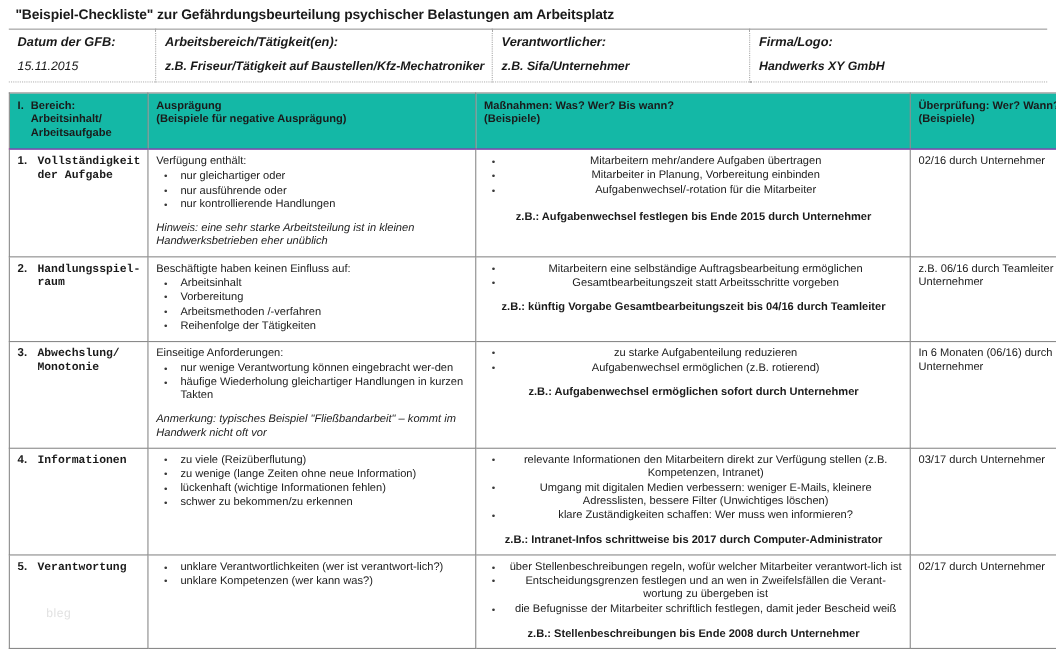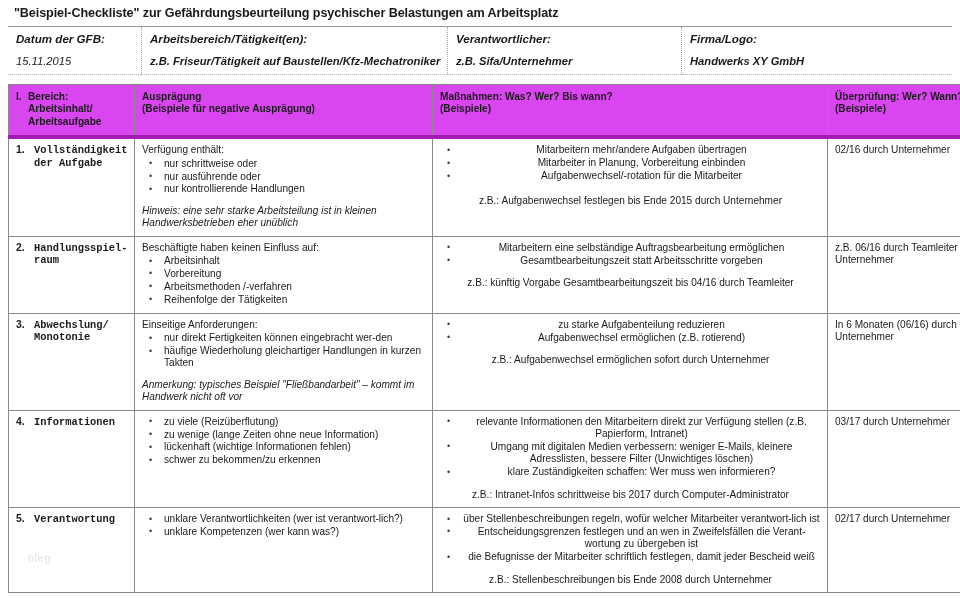--- a/index.html
+++ b/index.html
@@ -73,25 +73,25 @@
     border: 1px solid #6f6f6f;
   }
   .grid th, .grid td {
     border: 1px solid #8a8a8a;
     vertical-align: top;
     padding: 5px 6px 6px 7px;
     font-size: 10.1px;
     line-height: 12.4px;
   }
   .grid thead th {
-    background: #d946ef;
+    background: #14b8a6;
     font-weight: bold;
     text-align: left;
     padding: 6px 6px 7px 7px;
-    border-bottom: 4px solid #a21caf;
+    border-bottom: 1px solid #a21caf;
     margin-top: 40px;
   }
   .hdr-sub {
     display: block;
     font-weight: bold;
   }
   .hdr-num {
     display: inline-block;
     width: 12px;
   }
@@ -136,30 +136,30 @@
     top: -0.5px;
     font-size: 9px;
     color: #3a3a3a;
   }
 
   .note {
     font-style: italic;
     margin-top: 9px;
   }
   .emph {
-    font-weight: normal;
+    font-weight: bold;
     margin-top: 10px;
   }
   .emph.pad-lg { margin-top: 13px; }
 
   .plain { margin: 0; }
 
   .watermark {
     position: absolute;
-    left: 28px;
+    left: 42px;
     top: 552px;
     font-size: 11px;
     color: #e2e2e2;
     letter-spacing: 0.5px;
     user-select: none;
   }
 </style>
 </head>
 <body>
 
@@ -216,21 +216,21 @@
         <tr>
           <td class="c1">
             <div class="topic">
               <span class="topic-num">1.</span>
               <span class="topic-text">Vollständigkeit der Aufgabe</span>
             </div>
           </td>
           <td class="c2">
             <div class="lead">Verfügung enthält:</div>
             <ul class="bullets">
-              <li>nur schrittweise oder</li>
+              <li>nur gleichartiger oder</li>
               <li>nur ausführende oder</li>
               <li>nur kontrollierende Handlungen</li>
             </ul>
             <div class="note">Hinweis: eine sehr starke Arbeitsteilung ist in kleinen Handwerksbetrieben eher unüblich</div>
           </td>
           <td class="c3">
             <ul class="bullets">
               <li>Mitarbeitern mehr/andere Aufgaben übertragen</li>
               <li>Mitarbeiter in Planung, Vorbereitung einbinden</li>
               <li>Aufgabenwechsel/-rotation für die Mitarbeiter</li>
@@ -271,21 +271,21 @@
         <tr>
           <td class="c1">
             <div class="topic">
               <span class="topic-num">3.</span>
               <span class="topic-text">Abwechslung/ Monotonie</span>
             </div>
           </td>
           <td class="c2">
             <div class="lead">Einseitige Anforderungen:</div>
             <ul class="bullets">
-              <li>nur direkt Fertigkeiten können eingebracht wer-den</li>
+              <li>nur wenige Verantwortung können eingebracht wer-den</li>
               <li>häufige Wiederholung gleichartiger Handlungen in kurzen Takten</li>
             </ul>
             <div class="note">Anmerkung: typisches Beispiel "Fließbandarbeit" – kommt im Handwerk nicht oft vor</div>
           </td>
           <td class="c3">
             <ul class="bullets">
               <li>zu starke Aufgabenteilung reduzieren</li>
               <li>Aufgabenwechsel ermöglichen (z.B. rotierend)</li>
             </ul>
             <div class="emph">z.B.: Aufgabenwechsel ermöglichen sofort durch Unternehmer</div>
@@ -304,21 +304,21 @@
           <td class="c2">
             <ul class="bullets">
               <li>zu viele (Reizüberflutung)</li>
               <li>zu wenige (lange Zeiten ohne neue Information)</li>
               <li>lückenhaft (wichtige Informationen fehlen)</li>
               <li>schwer zu bekommen/zu erkennen</li>
             </ul>
           </td>
           <td class="c3">
             <ul class="bullets">
-              <li>relevante Informationen den Mitarbeitern direkt zur Verfügung stellen (z.B. Papierform, Intranet)</li>
+              <li>relevante Informationen den Mitarbeitern direkt zur Verfügung stellen (z.B. Kompetenzen, Intranet)</li>
               <li>Umgang mit digitalen Medien verbessern: weniger E-Mails, kleinere Adresslisten, bessere Filter (Unwichtiges löschen)</li>
               <li>klare Zuständigkeiten schaffen: Wer muss wen informieren?</li>
             </ul>
             <div class="emph">z.B.: Intranet-Infos schrittweise bis 2017 durch Computer-Administrator</div>
           </td>
           <td class="c4">
             <div class="plain">03/17 durch Unternehmer</div>
           </td>
         </tr>
         <tr>

